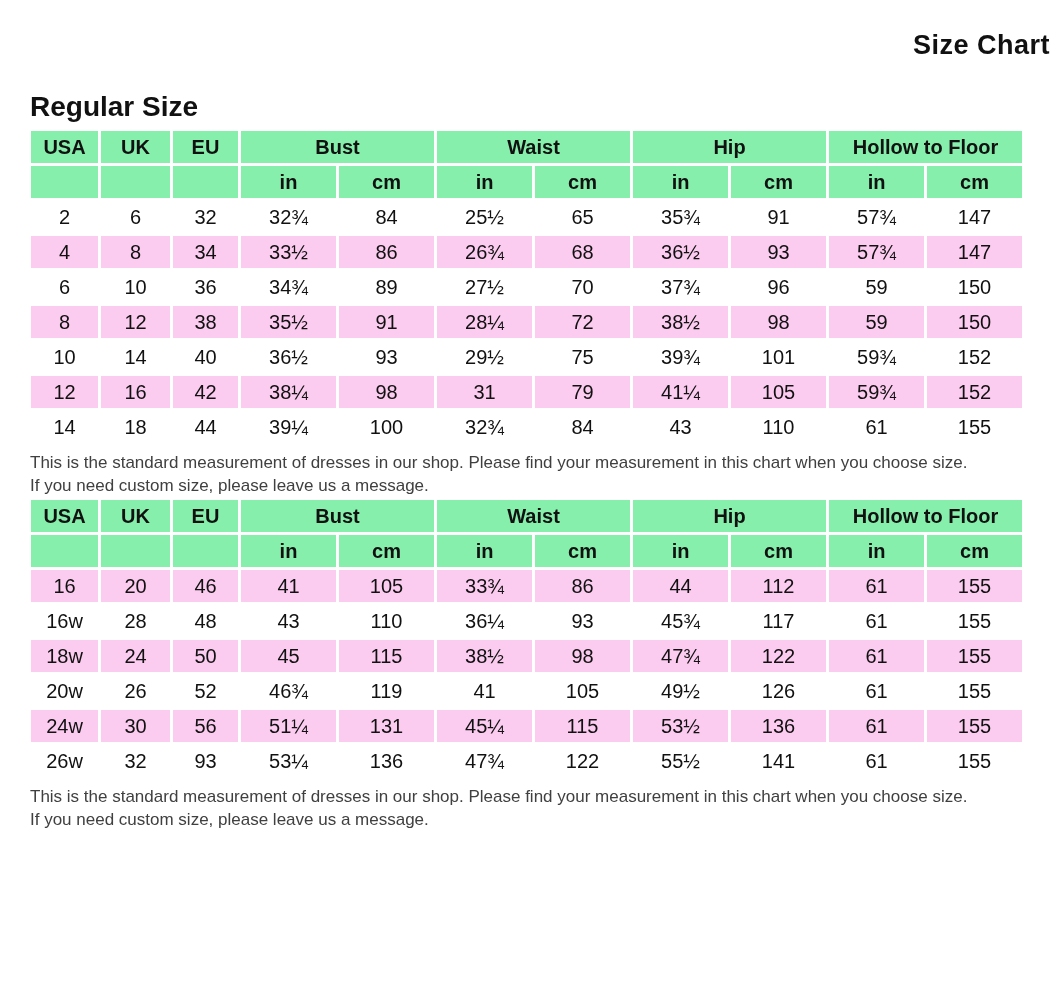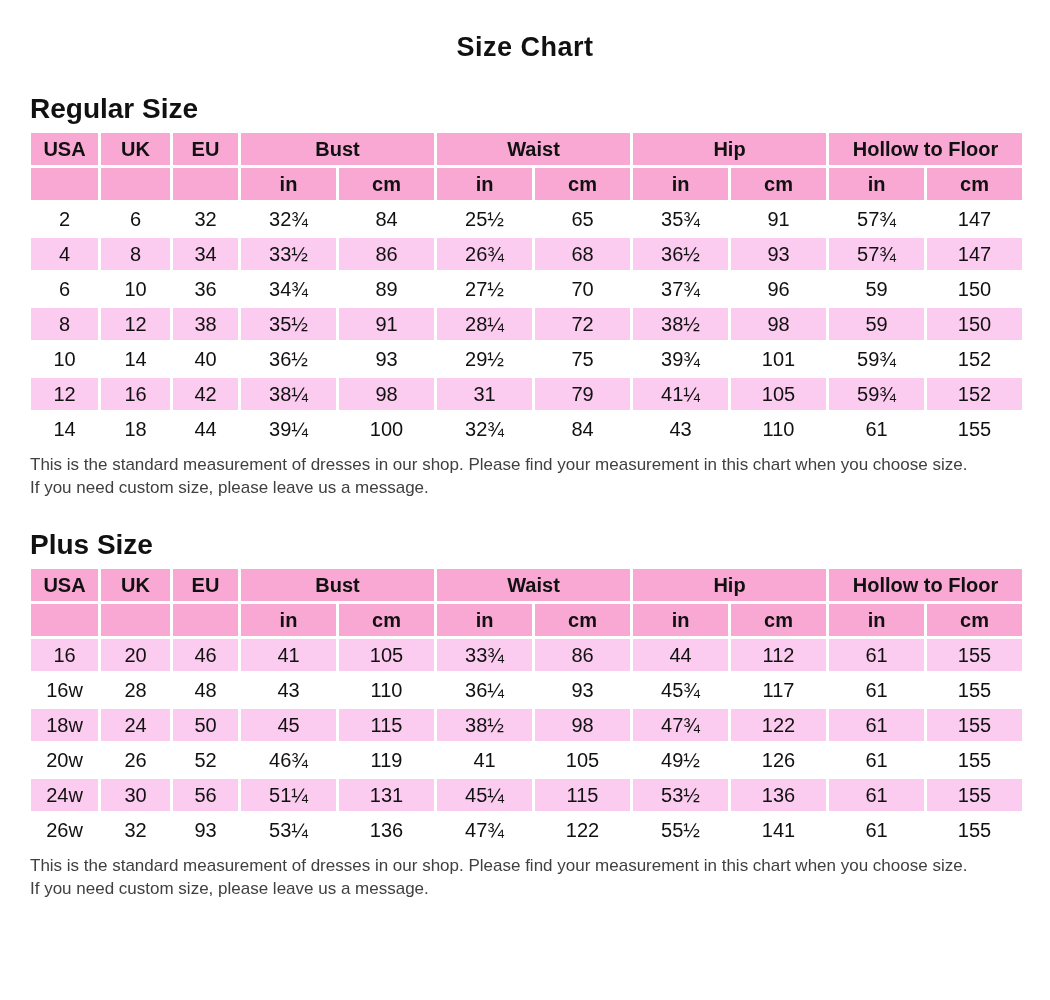--- a/index.html
+++ b/index.html
@@ -11,23 +11,23 @@
     font-family: "Liberation Sans", sans-serif;
     color: #111111;
     overflow: hidden;
   }
   .page {
     width: 1050px;
     height: 1000px;
     position: relative;
   }
   .title {
-    margin: 8px;
-    padding-top: 24px;
-    text-align: center;
+    margin: 0;
+    padding-top: 30px;
+    text-align: right;
     font-size: 27px;
     font-weight: bold;
     letter-spacing: 0.5px;
   }
   .section-heading {
     margin: 30px 0 5px 30px;
     font-size: 28px;
     font-weight: bold;
   }
   table.size-table {
@@ -41,21 +41,21 @@
   table.size-table td {
     border: 3px solid #ffffff;
     height: 32px;
     padding: 0;
     text-align: center;
     vertical-align: middle;
     overflow: hidden;
     white-space: nowrap;
   }
   table.size-table thead th {
-    background: #f9a8d4;
+    background: #86efac;
     font-weight: bold;
   }
   table.size-table tbody td {
     background: #ffffff;
     font-weight: normal;
   }
   table.size-table.regular tbody tr:nth-child(even) td,
   table.size-table.plus tbody tr:nth-child(odd) td {
     background: #FBCCEF;
   }
@@ -210,21 +210,20 @@
             <td>61</td>
             <td>155</td>
           </tr>
         </tbody>
       </table>
     <p class="note first">This is the standard measurement of dresses in our shop. Please find your measurement in this chart when you choose size.</p>
     <p class="note">If you need custom size, please leave us a message.</p>
   </section>
 
   <section>
-    <h2 class="section-heading">Plus Size</h2>
     <table class="size-table plus">
       <colgroup>
         <col class="c-usa">
           <col class="c-uk">
           <col class="c-eu">
         <col class="c-m">
           <col class="c-m">
           <col class="c-m">
           <col class="c-m">
         <col class="c-m">

